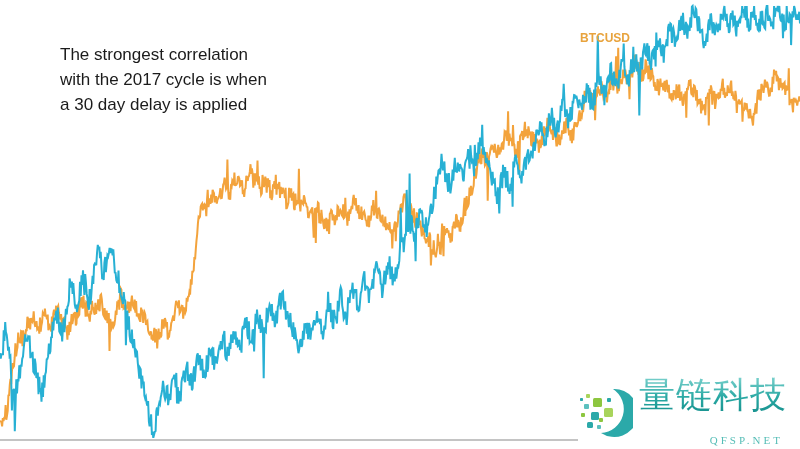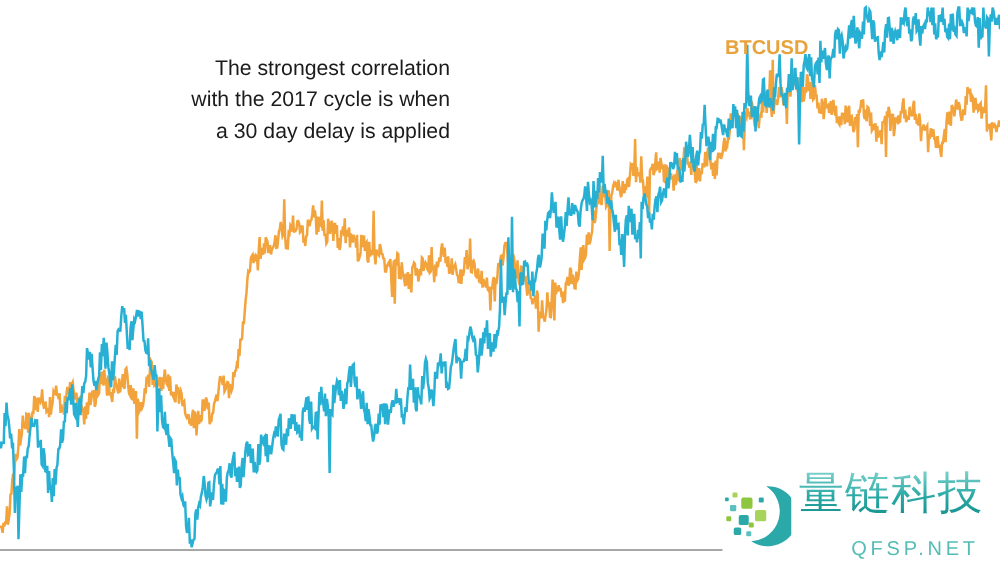--- a/index.html
+++ b/index.html
@@ -20,37 +20,37 @@
     left: 0;
     top: 0;
     width: 800px;
     height: 449px;
   }
   .annotation {
     position: absolute;
     left: 60px;
     top: 42px;
     width: 300px;
-    text-align: right;
+    text-align: left;
     font-size: 17px;
     line-height: 25px;
     color: #1b1b1b;
     font-family: "Liberation Sans", sans-serif;
     white-space: pre-line;
   }
   .series-label {
     position: absolute;
     font-weight: bold;
     font-family: "Liberation Sans", sans-serif;
     line-height: 23px;
   }
   #label-btcusd {
     left: 580px;
     top: 27px;
-    font-size: 16px;
+    font-size: 12px;
     color: #E8A33D;
   }
   #label-cycle {
     left: 678px;
     top: 124px;
     font-size: 16px;
     color: #2AAFD0;
     text-align: left;
     white-space: pre-line;
   }
@@ -81,25 +81,25 @@
     line-height: 38px;
     letter-spacing: 1px;
     font-family: "DejaVu Sans", sans-serif;
     background: linear-gradient(180deg, #7fd3cf 0%, #2aa9a4 55%, #17918e 100%);
     -webkit-background-clip: text;
     background-clip: text;
     color: #2aa9a4;
     -webkit-text-fill-color: transparent;
   }
   #watermark-domain {
-    font-size: 16px;
+    font-size: 11px;
     line-height: 14px;
     letter-spacing: 3px;
     color: #55bdb6;
-    font-family: Liberation Sans, sans-serif;
+    font-family: Liberation Serif, serif;
     margin-top: 19px;
     margin-right: 4px;
   }
 </style>
 </head>
 <body>
 
 <div id="stage">
 
   <svg id="chart-svg" viewBox="0 0 800 449" preserveAspectRatio="none">

